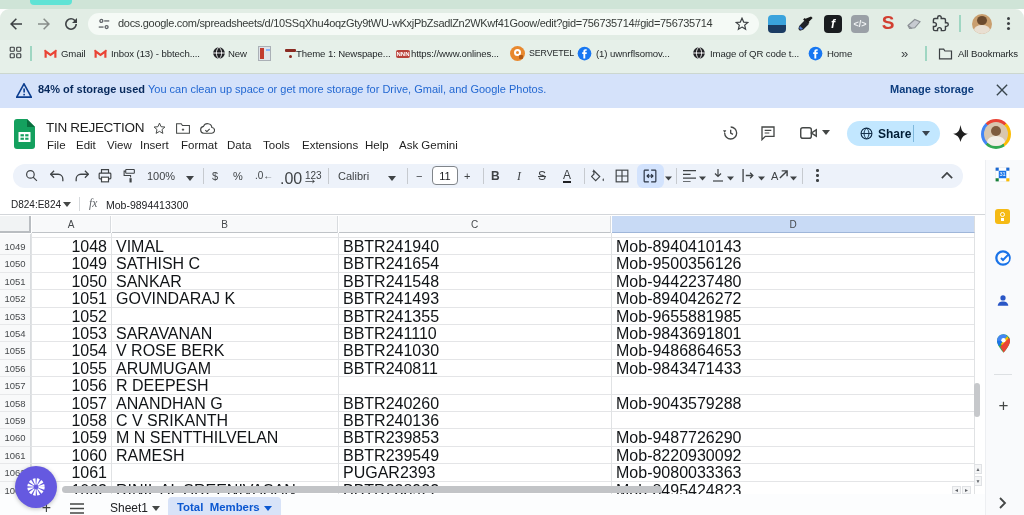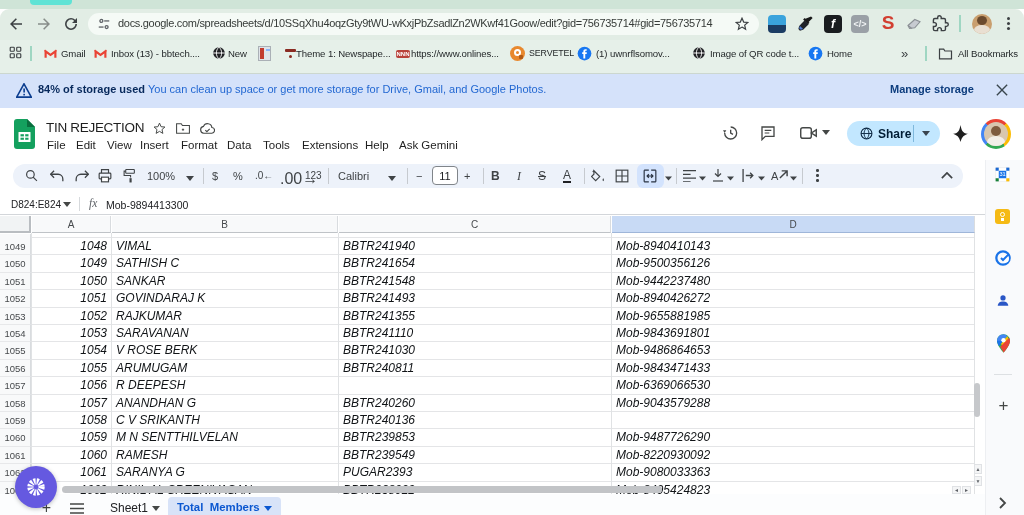--- a/index.html
+++ b/index.html
@@ -25,21 +25,21 @@
   #tbrow { left:0; top:160px; width:1024px; height:32px; background:#fff; }
   #tbpill { left:13px; top:164px; width:950px; height:24px; background:#edf2fa; border-radius:12px; }
   .tbt { position:absolute; top:170px; font-size:11px; color:#3f4346; }
   .tbdiv { position:absolute; top:168px; width:1px; height:16px; background:#c6cacf; }
   
   #fbar { left:0; top:192px; width:1024px; height:23px; background:#fff; border-bottom:1.5px solid #d3d6da; }
   
   #grid { left:0; top:215px; width:985px; height:279px; background:#fff; overflow:hidden; }
   .hdrcell { position:absolute; top:1px; height:17px; background:#f8f9fa; border-right:1px solid #d9dcdf; border-bottom:1px solid #bfc3c7; font-size:10px; color:#46494c; text-align:center; line-height:17px; }
   .rowhdr { position:absolute; left:0; width:31px; background:#f8f9fa; border-right:1px solid #d9dcdf; border-bottom:1px solid #e7e8ea; font-size:9.5px; color:#46494c; text-align:center; }
-  .cell { position:absolute; font-size:12px; color:#111417; white-space:nowrap; line-height:17.4px;font-style:italic; }
+  .cell { position:absolute; font-size:16px; color:#111417; white-space:nowrap; line-height:17.4px; }
   .ca { text-align:right; }
   
   #btmbar { left:0; top:494px; width:1024px; height:21px; background:#fcfdfe; }
   
   #sidepanel { left:985px; top:160px; width:39px; height:355px; background:#f9fafc; border-left:1px solid #edeff2; }
   svg { display:block; }
 </style>
 </head>
 <body>
 
@@ -379,42 +379,40 @@
 <div class="cell" style="left:116px;top:57.8px;width:221px;height:17.4px;line-height:17.4px">SANKAR</div>
 <div class="cell" style="left:343px;top:57.8px;width:267px;height:17.4px;line-height:17.4px">BBTR241548</div>
 <div class="cell" style="left:616px;top:57.8px;width:358px;height:17.4px;line-height:17.4px">Mob-9442237480</div>
 <div class="rowhdr" style="top:75.2px;height:17.4px;line-height:17.4px">1052</div>
 <div class="cell ca" style="left:32px;top:75.2px;width:75px;height:17.4px;line-height:17.4px">1051</div>
 <div class="cell" style="left:116px;top:75.2px;width:221px;height:17.4px;line-height:17.4px">GOVINDARAJ K</div>
 <div class="cell" style="left:343px;top:75.2px;width:267px;height:17.4px;line-height:17.4px">BBTR241493</div>
 <div class="cell" style="left:616px;top:75.2px;width:358px;height:17.4px;line-height:17.4px">Mob-8940426272</div>
 <div class="rowhdr" style="top:92.6px;height:17.4px;line-height:17.4px">1053</div>
 <div class="cell ca" style="left:32px;top:92.6px;width:75px;height:17.4px;line-height:17.4px">1052</div>
-<div class="cell" style="left:116px;top:92.6px;width:221px;height:17.4px;line-height:17.4px">RAJKUMAR</div>
 <div class="cell" style="left:343px;top:92.6px;width:267px;height:17.4px;line-height:17.4px">BBTR241355</div>
 <div class="cell" style="left:616px;top:92.6px;width:358px;height:17.4px;line-height:17.4px">Mob-9655881985</div>
 <div class="rowhdr" style="top:110.0px;height:17.4px;line-height:17.4px">1054</div>
 <div class="cell ca" style="left:32px;top:110.0px;width:75px;height:17.4px;line-height:17.4px">1053</div>
 <div class="cell" style="left:116px;top:110.0px;width:221px;height:17.4px;line-height:17.4px">SARAVANAN</div>
 <div class="cell" style="left:343px;top:110.0px;width:267px;height:17.4px;line-height:17.4px">BBTR241110</div>
 <div class="cell" style="left:616px;top:110.0px;width:358px;height:17.4px;line-height:17.4px">Mob-9843691801</div>
 <div class="rowhdr" style="top:127.4px;height:17.4px;line-height:17.4px">1055</div>
 <div class="cell ca" style="left:32px;top:127.4px;width:75px;height:17.4px;line-height:17.4px">1054</div>
 <div class="cell" style="left:116px;top:127.4px;width:221px;height:17.4px;line-height:17.4px">V ROSE BERK</div>
 <div class="cell" style="left:343px;top:127.4px;width:267px;height:17.4px;line-height:17.4px">BBTR241030</div>
 <div class="cell" style="left:616px;top:127.4px;width:358px;height:17.4px;line-height:17.4px">Mob-9486864653</div>
 <div class="rowhdr" style="top:144.8px;height:17.4px;line-height:17.4px">1056</div>
 <div class="cell ca" style="left:32px;top:144.8px;width:75px;height:17.4px;line-height:17.4px">1055</div>
 <div class="cell" style="left:116px;top:144.8px;width:221px;height:17.4px;line-height:17.4px">ARUMUGAM</div>
 <div class="cell" style="left:343px;top:144.8px;width:267px;height:17.4px;line-height:17.4px">BBTR240811</div>
 <div class="cell" style="left:616px;top:144.8px;width:358px;height:17.4px;line-height:17.4px">Mob-9843471433</div>
 <div class="rowhdr" style="top:162.2px;height:17.4px;line-height:17.4px">1057</div>
 <div class="cell ca" style="left:32px;top:162.2px;width:75px;height:17.4px;line-height:17.4px">1056</div>
 <div class="cell" style="left:116px;top:162.2px;width:221px;height:17.4px;line-height:17.4px">R DEEPESH</div>
-<div class="cell" style="left:616px;top:162.2px;width:358px;height:17.4px;line-height:17.4px">Mob-6369066530</div>
 <div class="rowhdr" style="top:179.6px;height:17.4px;line-height:17.4px">1058</div>
 <div class="cell ca" style="left:32px;top:179.6px;width:75px;height:17.4px;line-height:17.4px">1057</div>
 <div class="cell" style="left:116px;top:179.6px;width:221px;height:17.4px;line-height:17.4px">ANANDHAN G</div>
 <div class="cell" style="left:343px;top:179.6px;width:267px;height:17.4px;line-height:17.4px">BBTR240260</div>
 <div class="cell" style="left:616px;top:179.6px;width:358px;height:17.4px;line-height:17.4px">Mob-9043579288</div>
 <div class="rowhdr" style="top:197.0px;height:17.4px;line-height:17.4px">1059</div>
 <div class="cell ca" style="left:32px;top:197.0px;width:75px;height:17.4px;line-height:17.4px">1058</div>
 <div class="cell" style="left:116px;top:197.0px;width:221px;height:17.4px;line-height:17.4px">C V SRIKANTH</div>
 <div class="cell" style="left:343px;top:197.0px;width:267px;height:17.4px;line-height:17.4px">BBTR240136</div>
 <div class="rowhdr" style="top:214.4px;height:17.4px;line-height:17.4px">1060</div>
@@ -422,21 +420,20 @@
 <div class="cell" style="left:116px;top:214.4px;width:221px;height:17.4px;line-height:17.4px">M N SENTTHILVELAN</div>
 <div class="cell" style="left:343px;top:214.4px;width:267px;height:17.4px;line-height:17.4px">BBTR239853</div>
 <div class="cell" style="left:616px;top:214.4px;width:358px;height:17.4px;line-height:17.4px">Mob-9487726290</div>
 <div class="rowhdr" style="top:231.8px;height:17.4px;line-height:17.4px">1061</div>
 <div class="cell ca" style="left:32px;top:231.8px;width:75px;height:17.4px;line-height:17.4px">1060</div>
 <div class="cell" style="left:116px;top:231.8px;width:221px;height:17.4px;line-height:17.4px">RAMESH</div>
 <div class="cell" style="left:343px;top:231.8px;width:267px;height:17.4px;line-height:17.4px">BBTR239549</div>
 <div class="cell" style="left:616px;top:231.8px;width:358px;height:17.4px;line-height:17.4px">Mob-8220930092</div>
 <div class="rowhdr" style="top:249.2px;height:17.4px;line-height:17.4px">1062</div>
 <div class="cell ca" style="left:32px;top:249.2px;width:75px;height:17.4px;line-height:17.4px">1061</div>
-<div class="cell" style="left:116px;top:249.2px;width:221px;height:17.4px;line-height:17.4px">SARANYA G</div>
 <div class="cell" style="left:343px;top:249.2px;width:267px;height:17.4px;line-height:17.4px">PUGAR2393</div>
 <div class="cell" style="left:616px;top:249.2px;width:358px;height:17.4px;line-height:17.4px">Mob-9080033363</div>
 <div class="rowhdr" style="top:266.6px;height:17.4px;line-height:17.4px">1063</div>
 <div class="cell ca" style="left:32px;top:266.6px;width:75px;height:17.4px;line-height:17.4px">1062</div>
 <div class="cell" style="left:116px;top:266.6px;width:221px;height:17.4px;line-height:17.4px">RINIL AL SREENIVASAN</div>
 <div class="cell" style="left:343px;top:266.6px;width:267px;height:17.4px;line-height:17.4px">BBTR238922</div>
 <div class="cell" style="left:616px;top:266.6px;width:358px;height:17.4px;line-height:17.4px">Mob-8495424823</div>
 <div style="position:absolute;left:31px;top:39.4px;width:943px;height:1px;background:#e4e5e7"></div>
 <div style="position:absolute;left:31px;top:56.8px;width:943px;height:1px;background:#e4e5e7"></div>
 <div style="position:absolute;left:31px;top:74.2px;width:943px;height:1px;background:#e4e5e7"></div>

